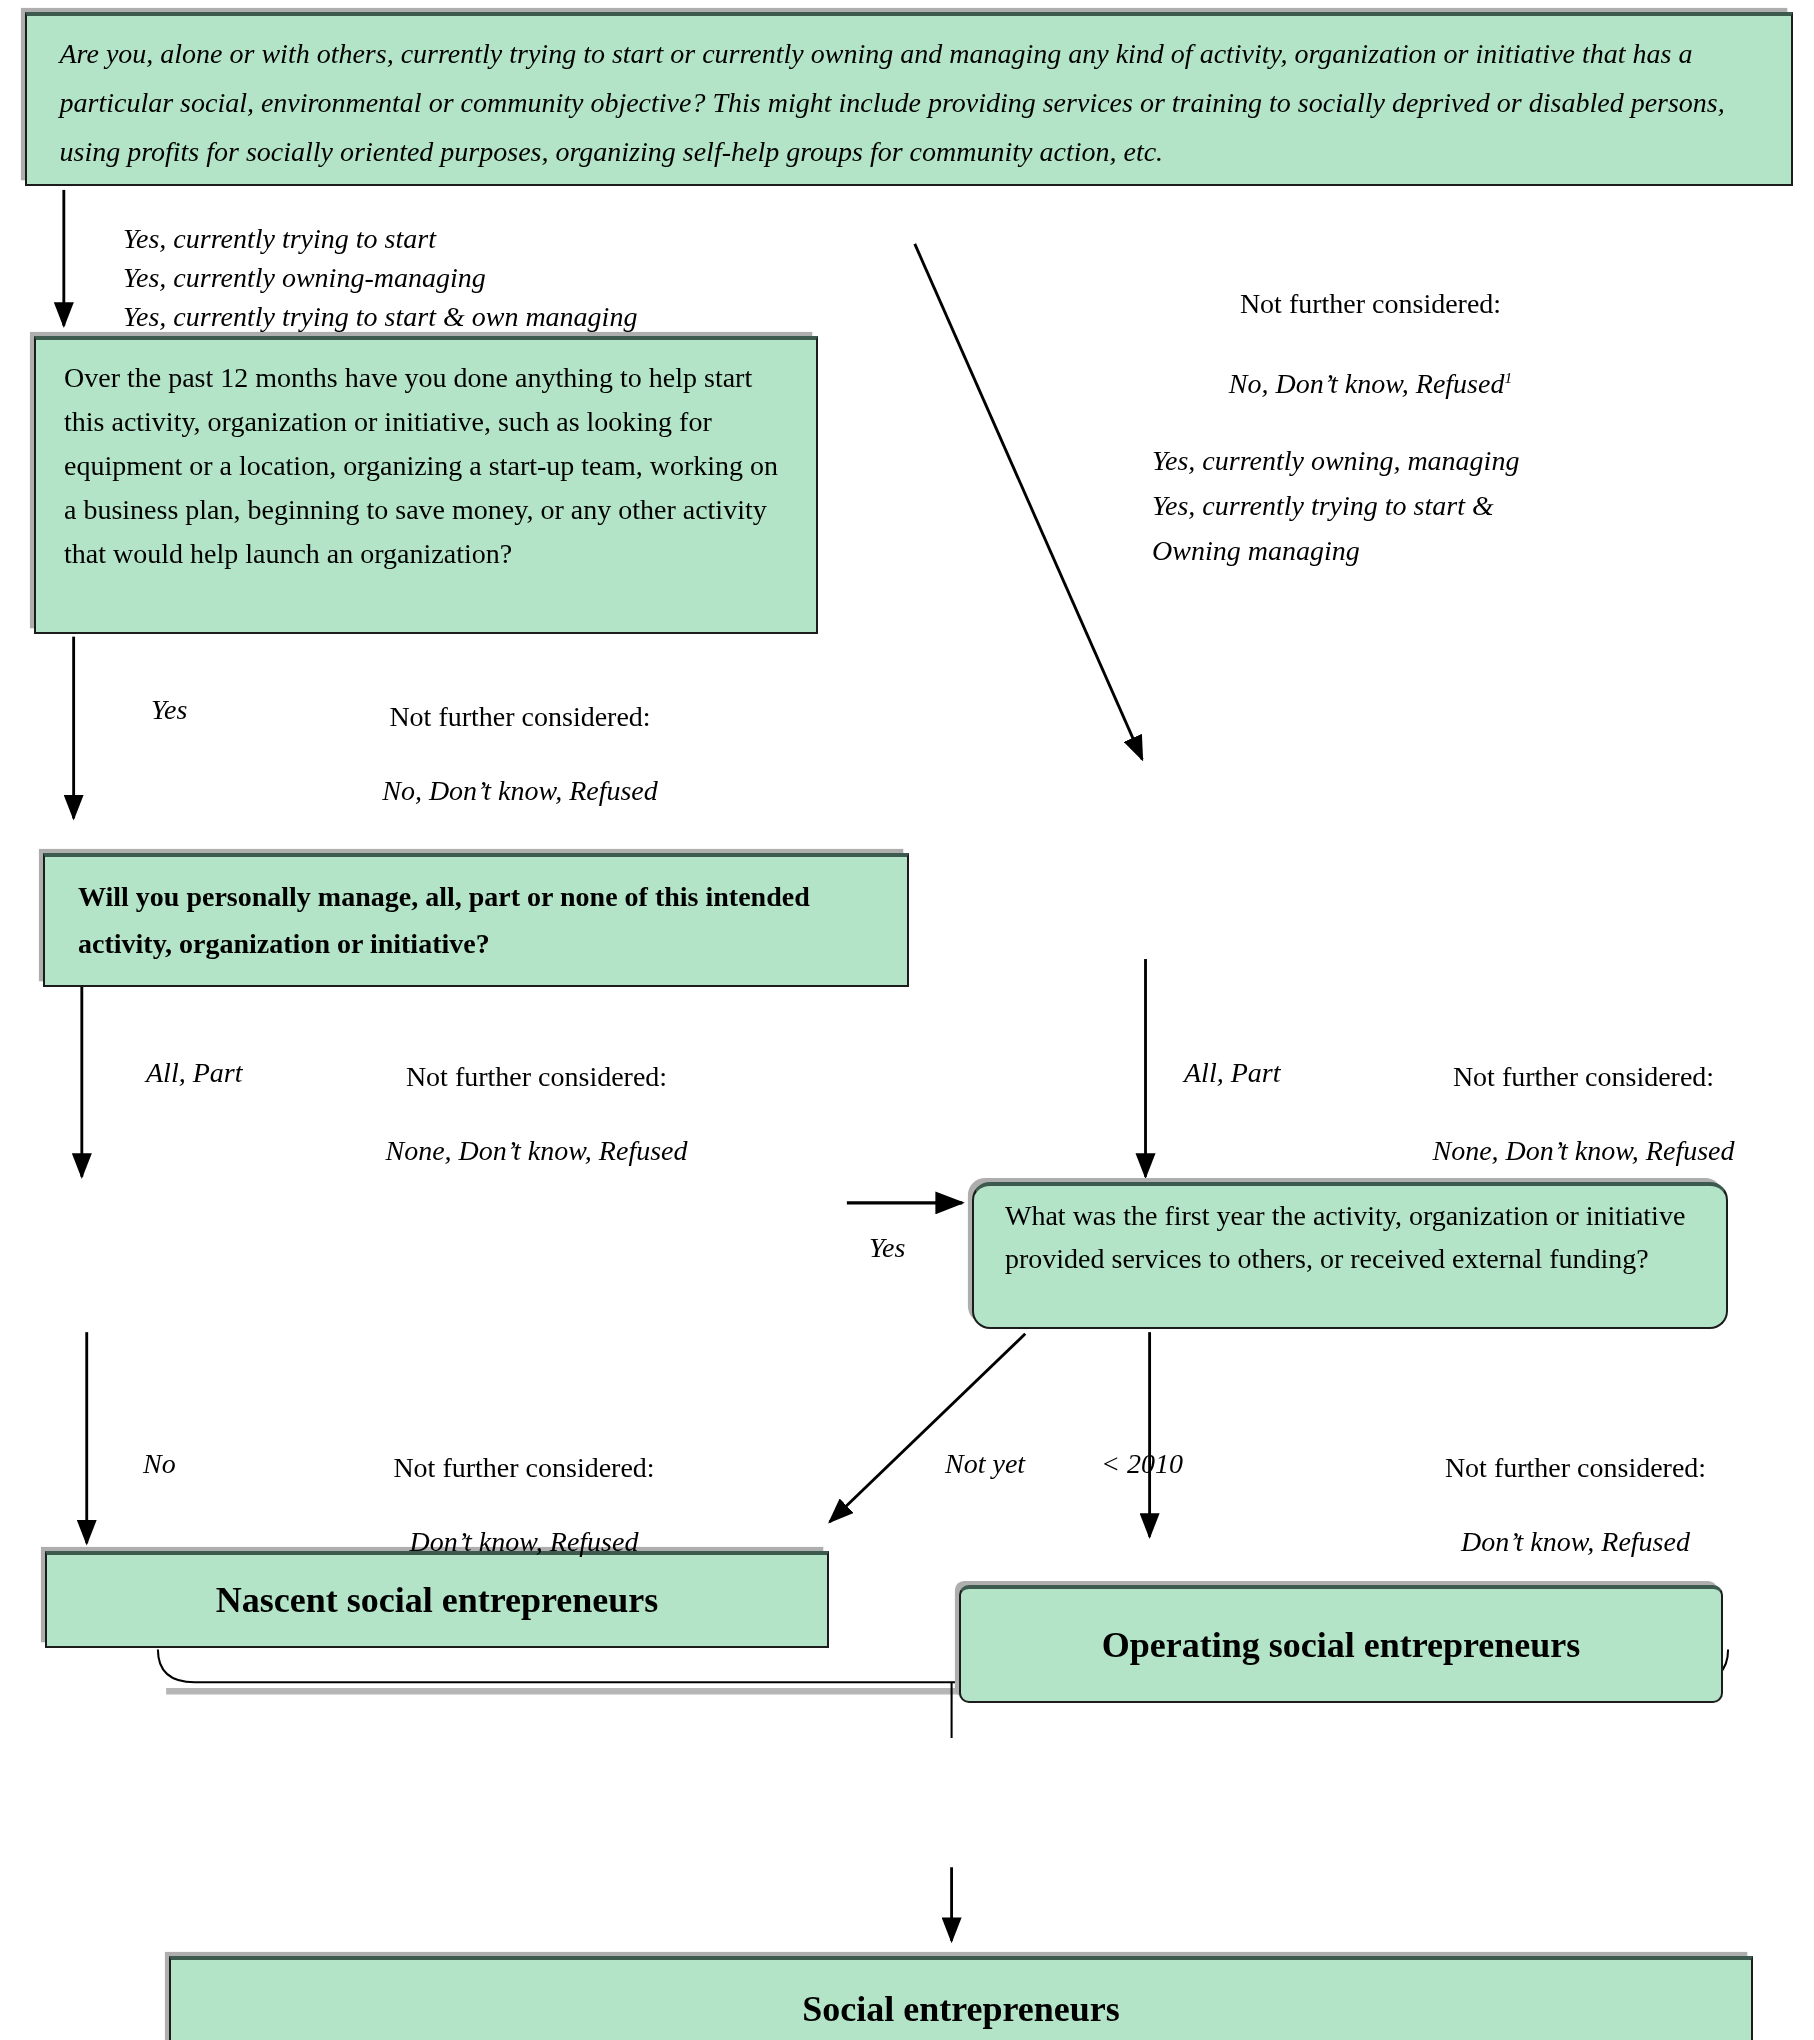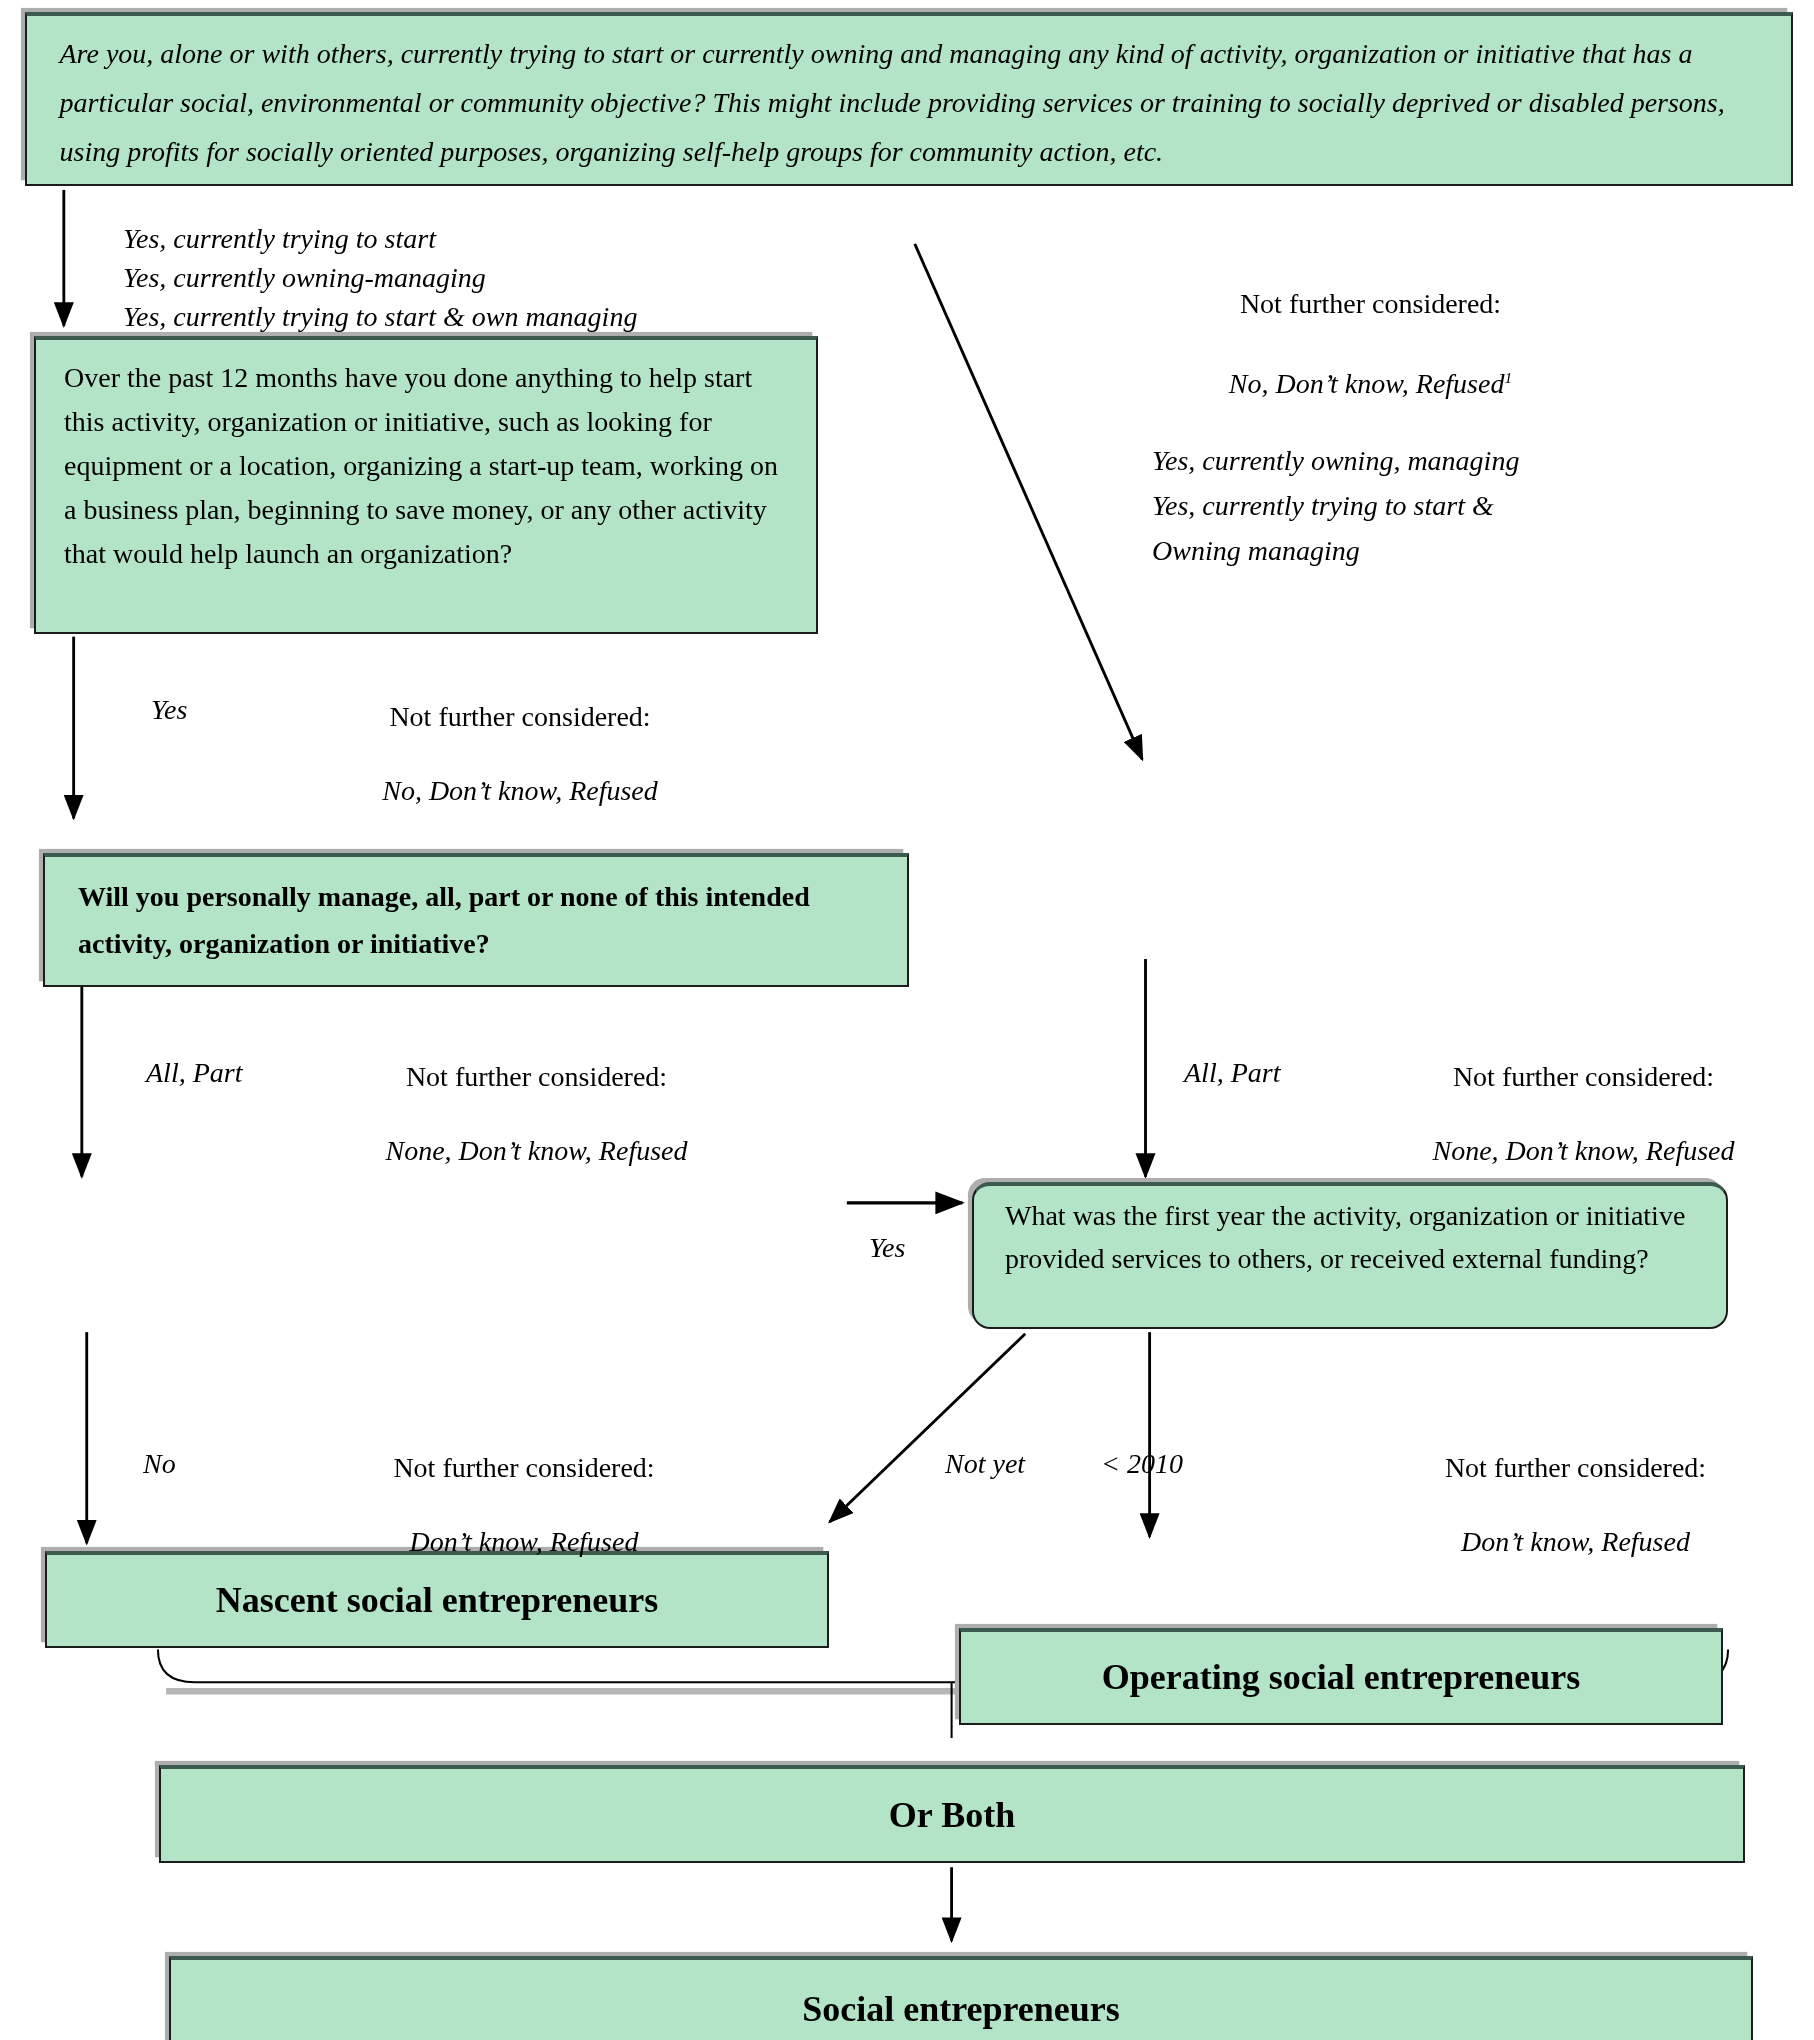--- a/index.html
+++ b/index.html
@@ -89,27 +89,24 @@
 
 
   <div class="qbox" style="left:972px; top:1182px; width:756px; height:147px; padding:8.2px 24.5px 8.2px 31px; line-height:43px;border-radius:18px;">
     <span class="qtext">What was the first year the activity, organization or initiative provided services to others, or received external funding?</span>
   </div>
 
   <div class="qbox outcome" style="left:45px; top:1551px; width:784px; height:97px;">
     <span>Nascent social entrepreneurs</span>
   </div>
 
-  <div class="qbox outcome" style="left:959px; top:1628px; width:764px; height:97px;">
+  <div class="qbox outcome" style="left:959px; top:1585px; width:764px; height:118px;border-radius:10px;">
     <span>Operating social entrepreneurs</span>
   </div>
 
-  <div class="qbox outcome" style="left:159px; top:1765px; width:1586px; height:98px;">
-    <span>Or Both</span>
-  </div>
 
   <div class="qbox outcome" style="left:169px; top:1956px; width:1584px; height:105px;">
     <span>Social entrepreneurs</span>
   </div>
 
   <div class="lbl italic" style="left:123px; top:219px; width:704px; line-height:39px;">Yes, currently trying to start
 Yes, currently owning-managing
 Yes, currently trying to start &amp; own managing</div>
 
   <div class="lbl nfc" style="left:1170px; top:248px; width:401px;">

